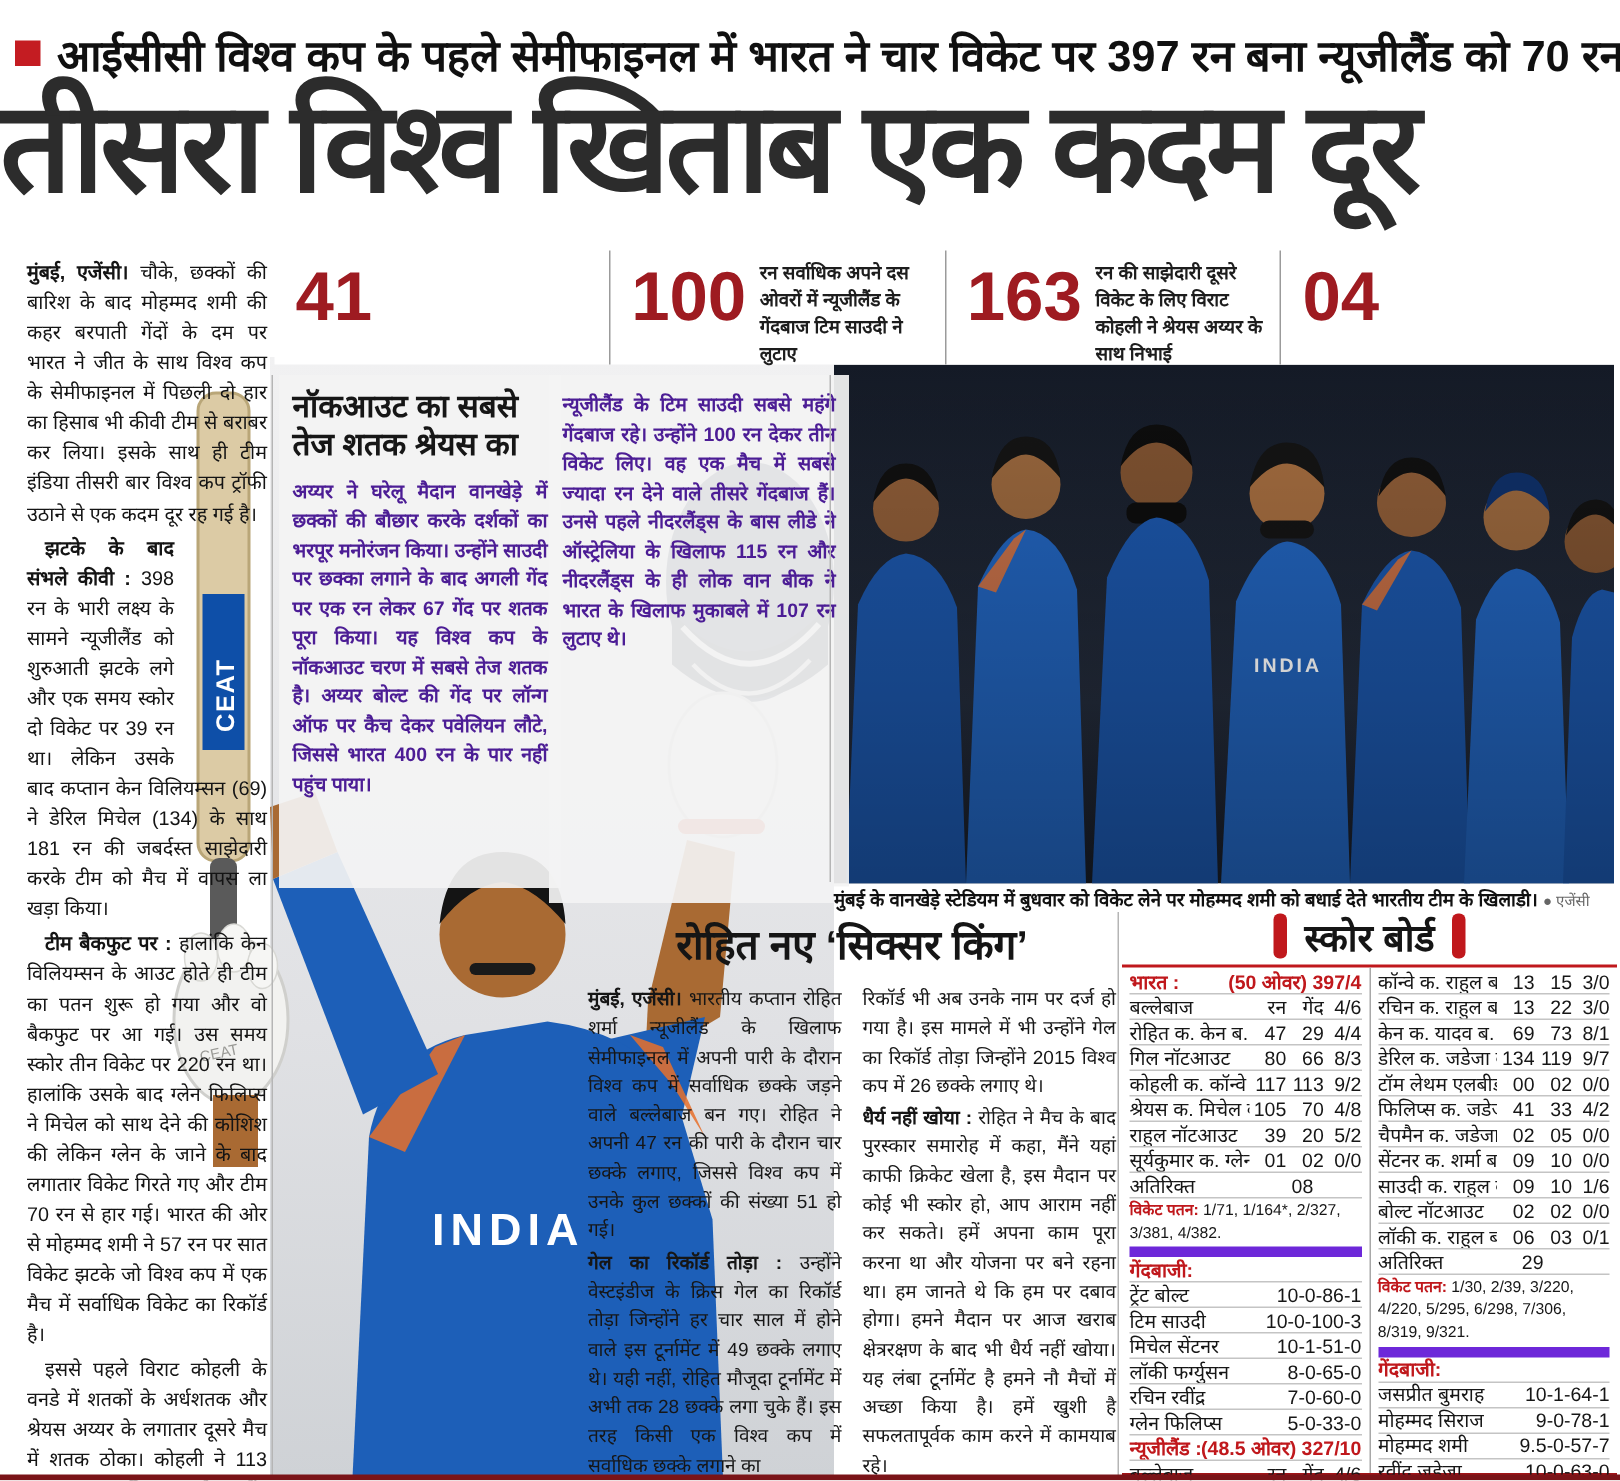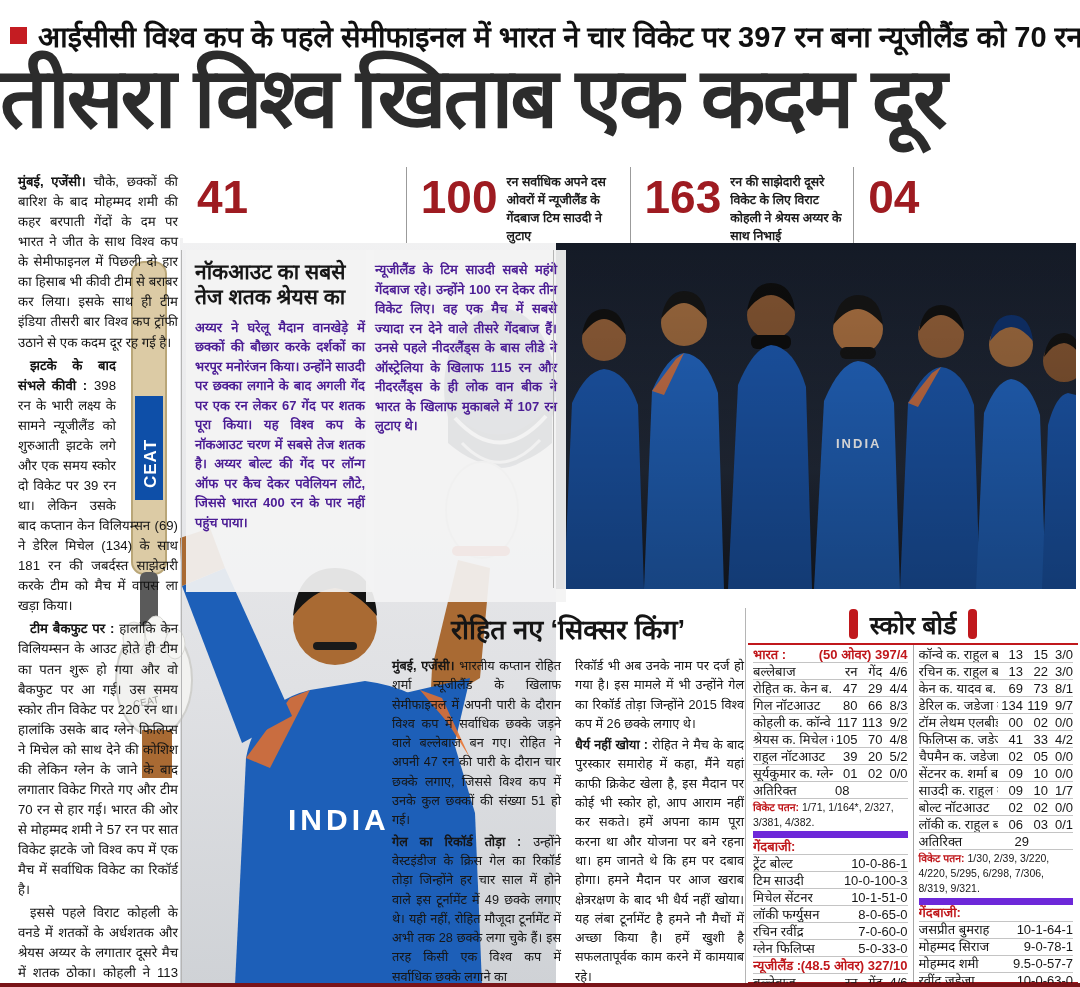--- a/index.html
+++ b/index.html
@@ -204,20 +204,24 @@
 
   <div class="article-box box1">
     <div class="box-title">नॉकआउट का सबसे तेज शतक श्रेयस का</div>
     <div class="box-body">अय्यर ने घरेलू मैदान वानखेड़े में छक्कों की बौछार करके दर्शकों का भरपूर मनोरंजन किया। उन्होंने साउदी पर छक्का लगाने के बाद अगली गेंद पर एक रन लेकर 67 गेंद पर शतक पूरा किया। यह विश्व कप के नॉकआउट चरण में सबसे तेज शतक है। अय्यर बोल्ट की गेंद पर लॉन्ग ऑफ पर कैच देकर पवेलियन लौटे, जिससे भारत 400 रन के पार नहीं पहुंच पाया।</div>
   </div>
 
   <div class="article-box box2">
     <div class="box-body">न्यूजीलैंड के टिम साउदी सबसे महंगे गेंदबाज रहे। उन्होंने 100 रन देकर तीन विकेट लिए। वह एक मैच में सबसे ज्यादा रन देने वाले तीसरे गेंदबाज हैं। उनसे पहले नीदरलैंड्स के बास लीडे ने ऑस्ट्रेलिया के खिलाफ 115 रन और नीदरलैंड्स के ही लोक वान बीक ने भारत के खिलाफ मुकाबले में 107 रन लुटाए थे।</div>
   </div>
 
+  <div class="caption">
+    <span>मुंबई के वानखेड़े स्टेडियम में बुधवार को विकेट लेने पर मोहम्मद शमी को बधाई देते भारतीय टीम के खिलाड़ी।</span>
+    <span class="agency">● एजेंसी</span>
+  </div>
 
   <div class="rohit">
     <div class="rohit-title">रोहित नए ‘सिक्सर किंग’</div>
     <div class="rohit-cols">
       <div class="rohit-col">
         <div class="para"><b class="lead">मुंबई, एजेंसी।</b> <span>भारतीय कप्तान रोहित शर्मा न्यूजीलैंड के खिलाफ सेमीफाइनल में अपनी पारी के दौरान विश्व कप में सर्वाधिक छक्के जड़ने वाले बल्लेबाज बन गए। रोहित ने अपनी 47 रन की पारी के दौरान चार छक्के लगाए, जिससे विश्व कप में उनके कुल छक्कों की संख्या 51 हो गई।</span></div>
         <div class="para"><b class="lead">गेल का रिकॉर्ड तोड़ा :</b> <span>उन्होंने वेस्टइंडीज के क्रिस गेल का रिकॉर्ड तोड़ा जिन्होंने हर चार साल में होने वाले इस टूर्नामेंट में 49 छक्के लगाए थे। यही नहीं, रोहित मौजूदा टूर्नामेंट में अभी तक 28 छक्के लगा चुके हैं। इस तरह किसी एक विश्व कप में सर्वाधिक छक्के लगाने का</span></div>
       </div>
       <div class="rohit-col">
         <div class="para"><span>रिकॉर्ड भी अब उनके नाम पर दर्ज हो गया है। इस मामले में भी उन्होंने गेल का रिकॉर्ड तोड़ा जिन्होंने 2015 विश्व कप में 26 छक्के लगाए थे।</span></div>
@@ -290,21 +294,21 @@
         <div class="sb-row">
             <span class="nm">सूर्यकुमार क. ग्लेन ब. साउदी</span>
             <span class="sb-nums">
               <span>01</span>
               <span>02</span>
               <span>0/0</span>
             </span>
           </div>
         <div class="sb-row">
             <span class="nm">अतिरिक्त</span>
-            <span style="margin-right:58px;">08</span>
+            <span style="margin-right:32px;">08</span>
           </div>
         <div class="sb-fowline"><b class="red">विकेट पतन:</b> <span>1/71, 1/164*, 2/327, 3/381, 4/382.</span></div>
         <div class="sb-row">
             <span class="nm red">गेंदबाजी:</span>
           </div>
         <div class="sb-row">
             <span class="nm">ट्रेंट बोल्ट</span>
             <span class="fig">10-0-86-1</span>
           </div>
         <div class="sb-row">
@@ -404,21 +408,21 @@
               <span>09</span>
               <span>10</span>
               <span>0/0</span>
             </span>
           </div>
         <div class="sb-row">
             <span class="nm">साउदी क. राहुल ब. शमी</span>
             <span class="sb-nums">
               <span>09</span>
               <span>10</span>
-              <span>1/7</span>
+              <span>1/6</span>
             </span>
           </div>
         <div class="sb-row">
             <span class="nm">बोल्ट नॉटआउट</span>
             <span class="sb-nums">
               <span>02</span>
               <span>02</span>
               <span>0/0</span>
             </span>
           </div>

